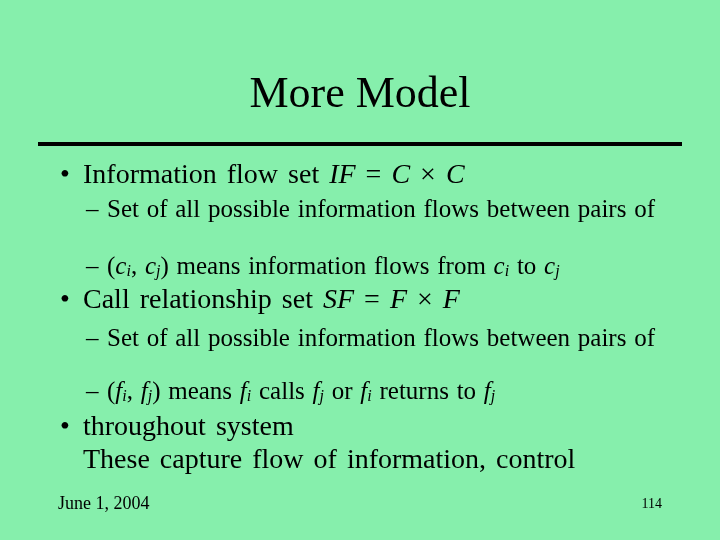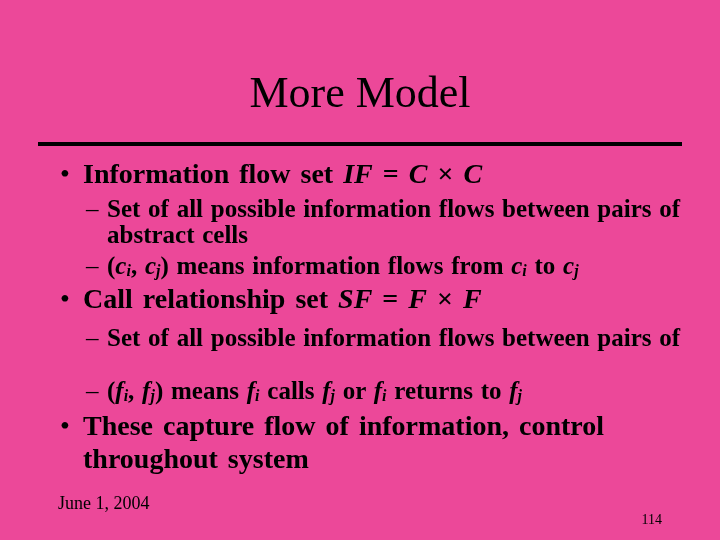--- a/index.html
+++ b/index.html
@@ -4,21 +4,21 @@
 <style>
   html, body {
     margin: 0;
     padding: 0;
     background: #ffffff;
   }
   .slide {
     position: relative;
     width: 720px;
     height: 540px;
-    background: #ec4899;
+    background: #86efac;
     color: #000000;
     font-family: "Liberation Serif", "DejaVu Serif", serif;
     overflow: hidden;
   }
   .title {
     position: absolute;
     top: 66px;
     left: 0;
     width: 720px;
     text-align: center;
@@ -54,21 +54,21 @@
     left: 86px;
     width: 600px;
     font-size: 25px;
     line-height: 26px;
     word-spacing: 1.5px;
   }
   .marker { flex: 0 0 auto; }
   .l1 .marker { width: 23px; }
   .l2 .marker { width: 21px; }
   .txt { flex: 1 1 auto; }
-  .line { display: block; white-space: nowrap; font-weight: bold; }
+  .line { display: block; white-space: nowrap; }
   .it { font-style: italic; }
   .sb {
     font-style: italic;
     font-size: 0.64em;
     vertical-align: -0.15em;
     letter-spacing: 0;
   }
   
   .content .item:nth-child(1) { top: 157px; }
   .content .item:nth-child(2) { top: 196px; }
@@ -97,42 +97,40 @@
   }
   .footer-center .book { display: block; font-style: italic; white-space: nowrap; }
   .footer-center .copy { display: block; white-space: nowrap; }
   .footer-page {
     position: absolute;
     right: 58px;
     top: 495px;
     font-size: 14px;
     line-height: 17px;
     white-space: nowrap;
-    margin-top: 16px;
   }
 </style>
 </head>
 <body>
 
 <div class="slide">
   <div class="title">More Model</div>
   <div class="divider"></div>
 
   <div class="content">
       <div class="item l1">
         <span class="marker">•</span>
         <span class="txt">
           <span class="line"><span class="">Information flow set </span><span class="it ">IF</span><span class=""> = </span><span class="it ">C</span><span class=""> × </span><span class="it ">C</span></span>
         </span>
       </div>
       <div class="item l2">
         <span class="marker">–</span>
         <span class="txt">
           <span class="line"><span class="">Set of all possible information flows between pairs of</span></span>
-          <span class="line"><span class="">abstract cells</span></span>
         </span>
       </div>
       <div class="item l2">
         <span class="marker">–</span>
         <span class="txt">
           <span class="line"><span class="">(</span><span class="it ">c</span><span class="it sb">i</span><span class="">, </span><span class="it ">c</span><span class="it sb">j</span><span class="">) means information flows from </span><span class="it ">c</span><span class="it sb">i</span><span class=""> to </span><span class="it ">c</span><span class="it sb">j</span></span>
         </span>
       </div>
       <div class="item l1">
         <span class="marker">•</span>
@@ -148,22 +146,22 @@
       </div>
       <div class="item l2">
         <span class="marker">–</span>
         <span class="txt">
           <span class="line"><span class="">(</span><span class="it ">f</span><span class="it sb">i</span><span class="">, </span><span class="it ">f</span><span class="it sb">j</span><span class="">) means </span><span class="it ">f</span><span class="it sb">i</span><span class=""> calls </span><span class="it ">f</span><span class="it sb">j</span><span class=""> or </span><span class="it ">f</span><span class="it sb">i</span><span class=""> returns to </span><span class="it ">f</span><span class="it sb">j</span></span>
         </span>
       </div>
       <div class="item l1">
         <span class="marker">•</span>
         <span class="txt">
+          <span class="line"><span class="">throughout system</span></span>
           <span class="line"><span class="">These capture flow of information, control</span></span>
-          <span class="line"><span class="">throughout system</span></span>
         </span>
       </div>
     </div>
 
   <div class="footer-date">June 1, 2004</div>
   <div class="footer-center">
   </div>
   <div class="footer-page">114</div>
 </div>
 

